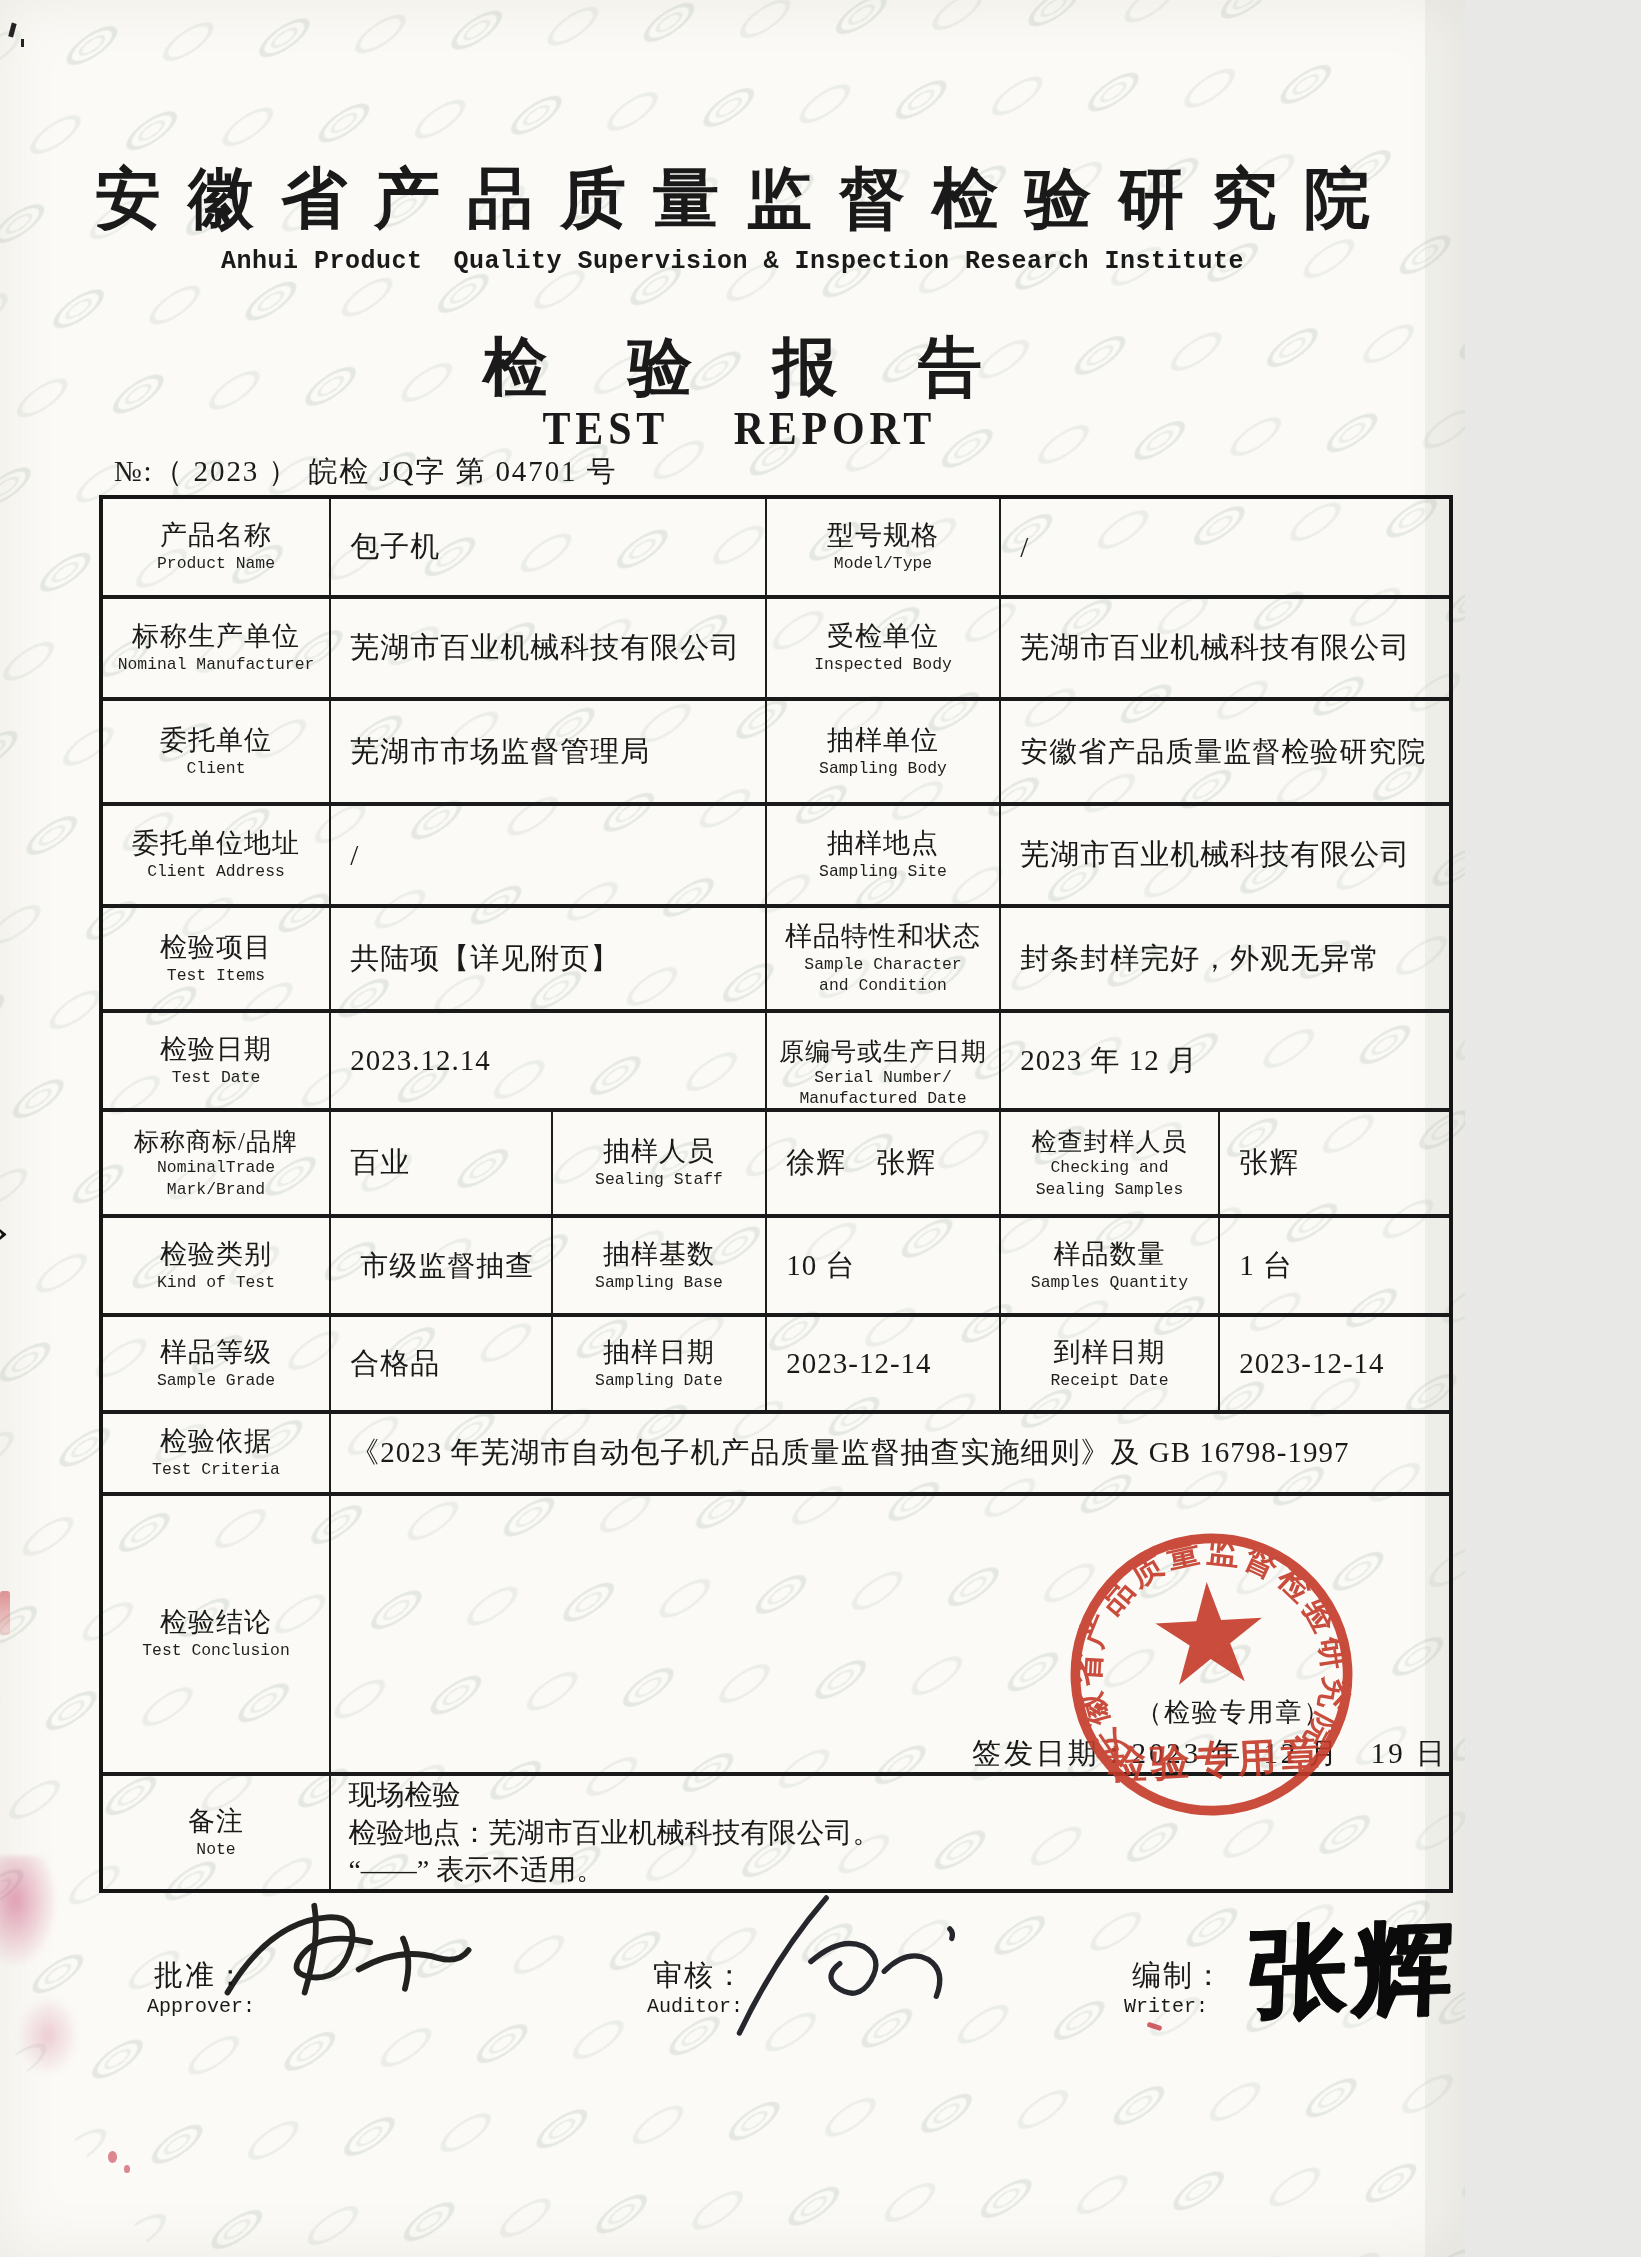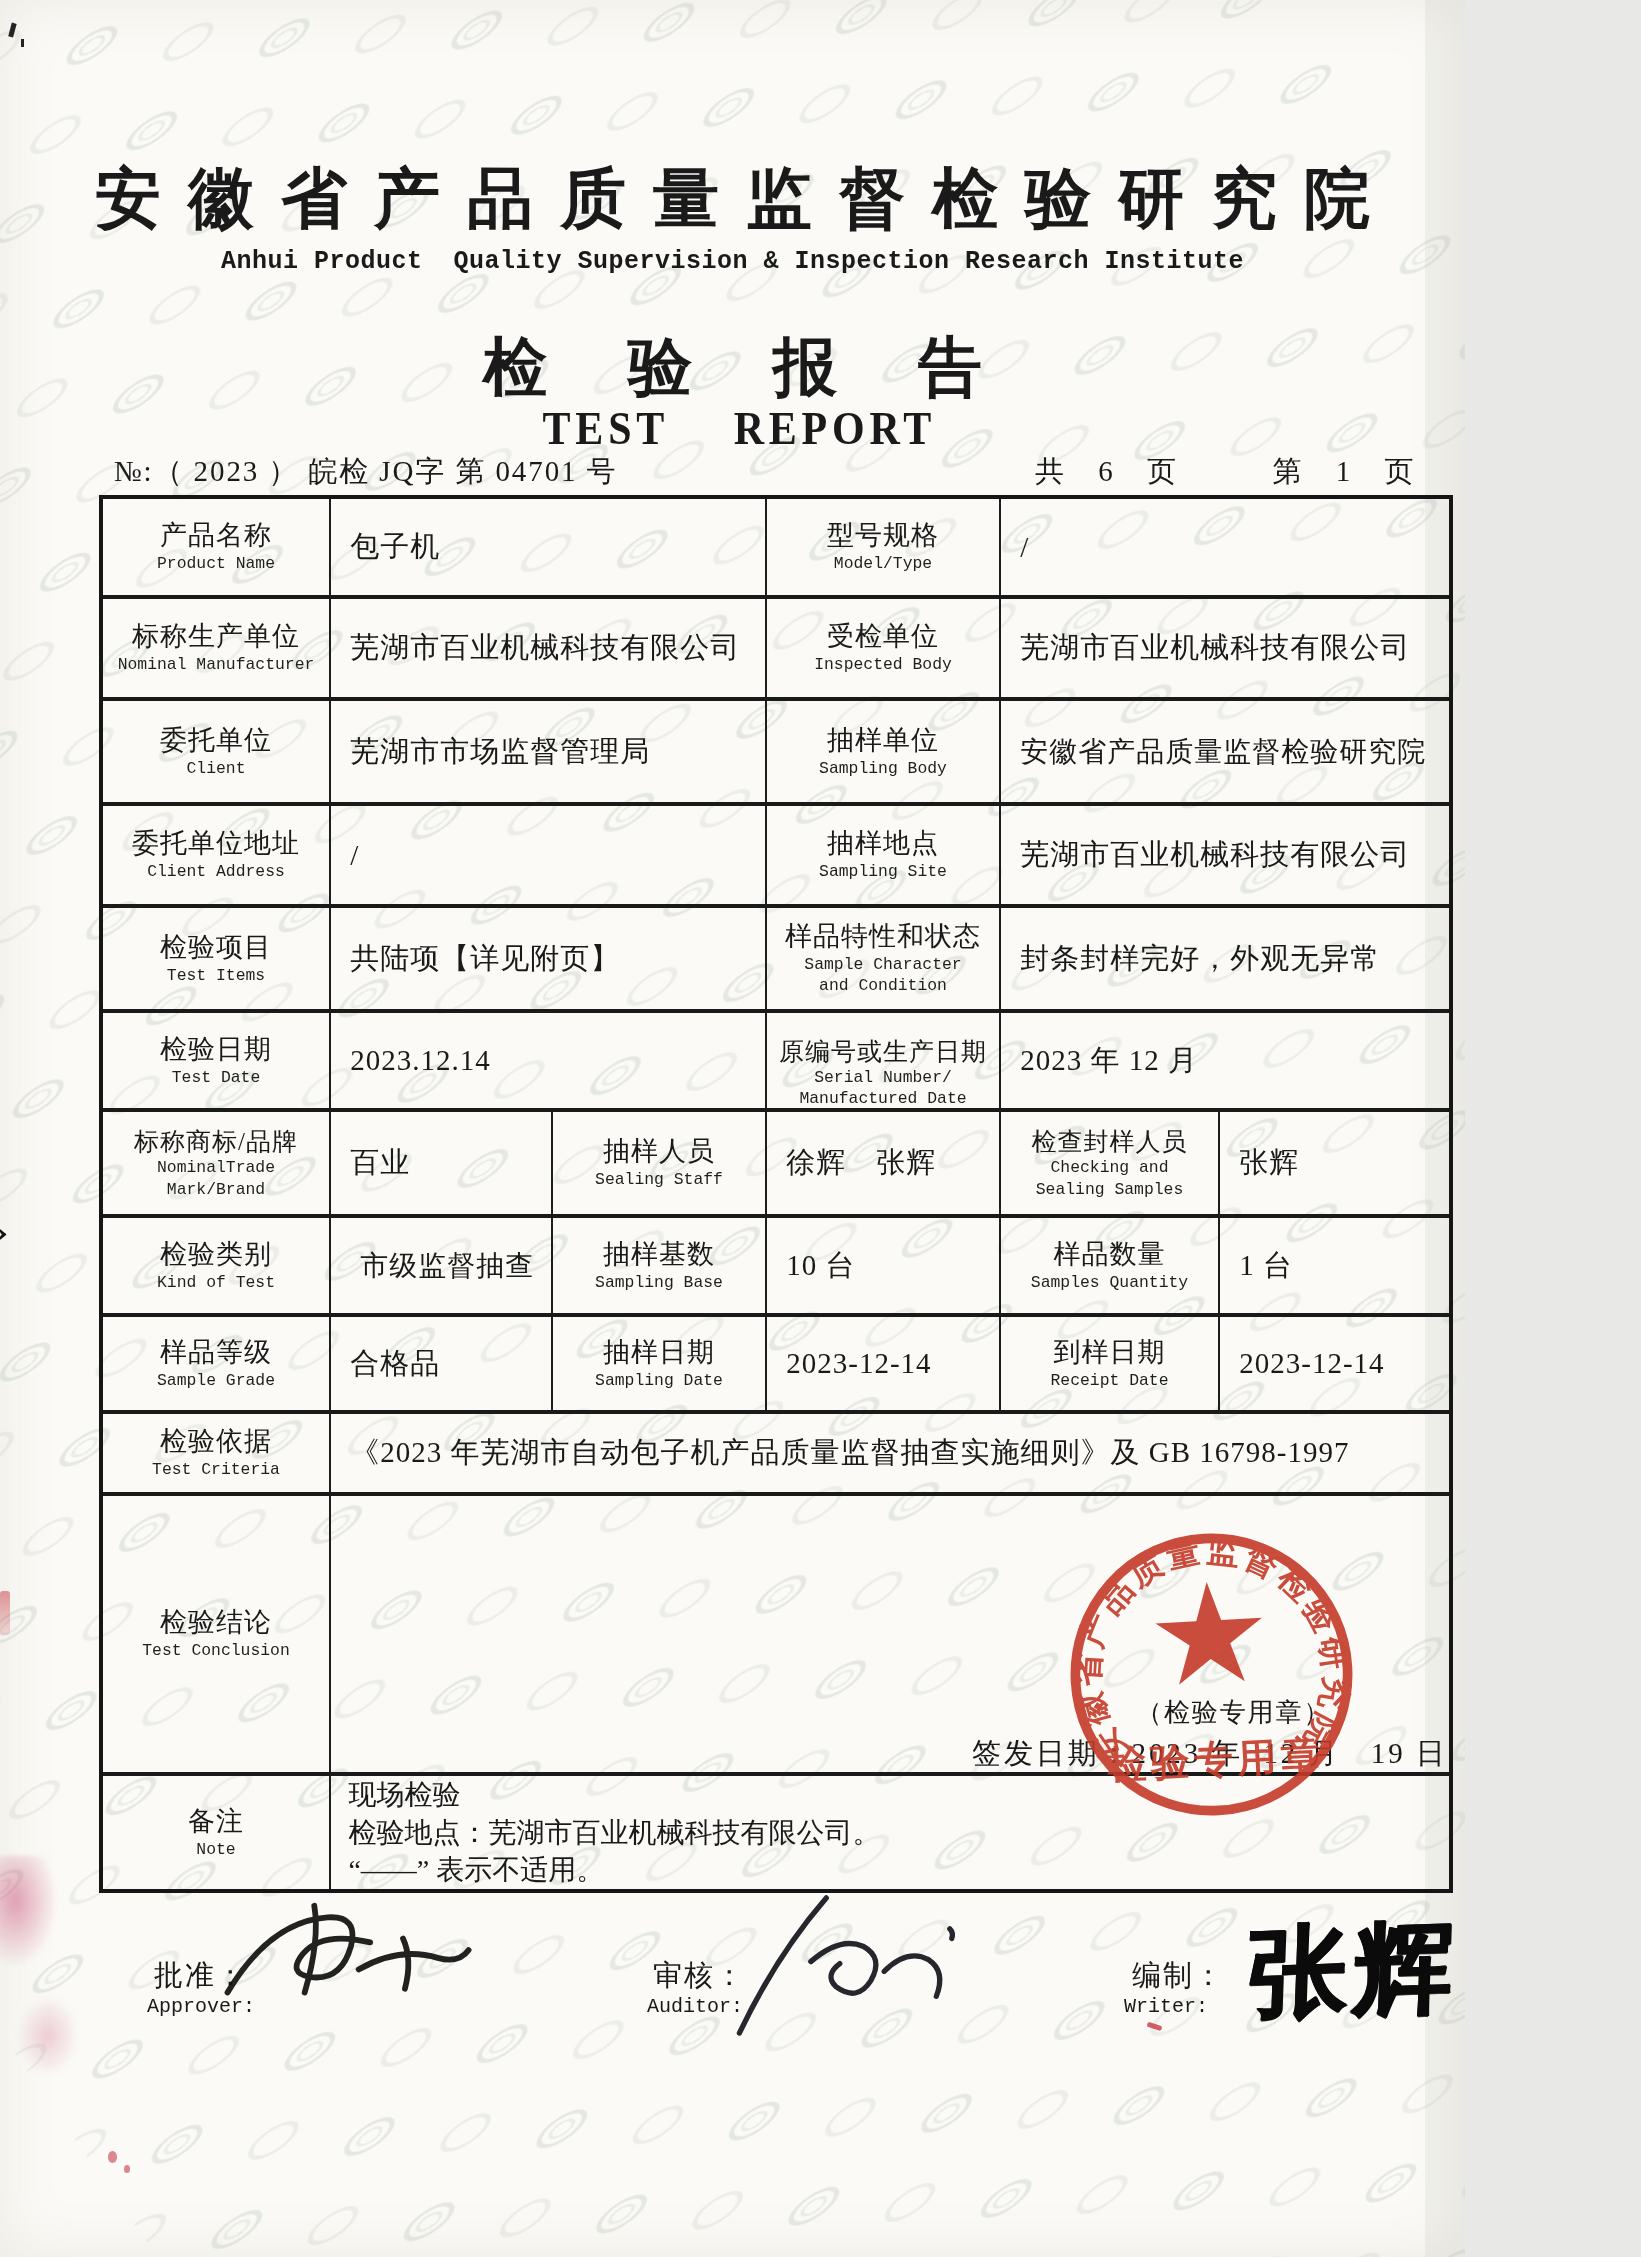--- a/index.html
+++ b/index.html
@@ -118,25 +118,20 @@
 
   <div class="wm"></div>
   <div class="scan-band"></div>
   <div class="scan-edge" style="left:1601px;"></div>
 
   <div class="inst-cn">安徽省产品质量监督检验研究院</div>
   <div class="inst-en">Anhui Product  Quality Supervision &amp; Inspection Research Institute</div>
   <div class="rpt-cn">检验报告</div>
   <div class="rpt-en">TEST REPORT</div>
   <div class="no-line">№:（ 2023 ）  皖检 JQ字 第 04701 号</div>
-  <div class="page-info">
-    <span class="sp3">共 6 页</span>
-    <span class="gap"></span>
-    <span class="sp3">第 1 页</span>
-  </div>
 
   <div class="tbl">
 
     <div class="cell lab">
       <span class="cn">产品名称</span>
       <span class="en">Product Name</span>
     </div>
     <div class="cell val s2">
         <span>包子机</span>
       </div>

